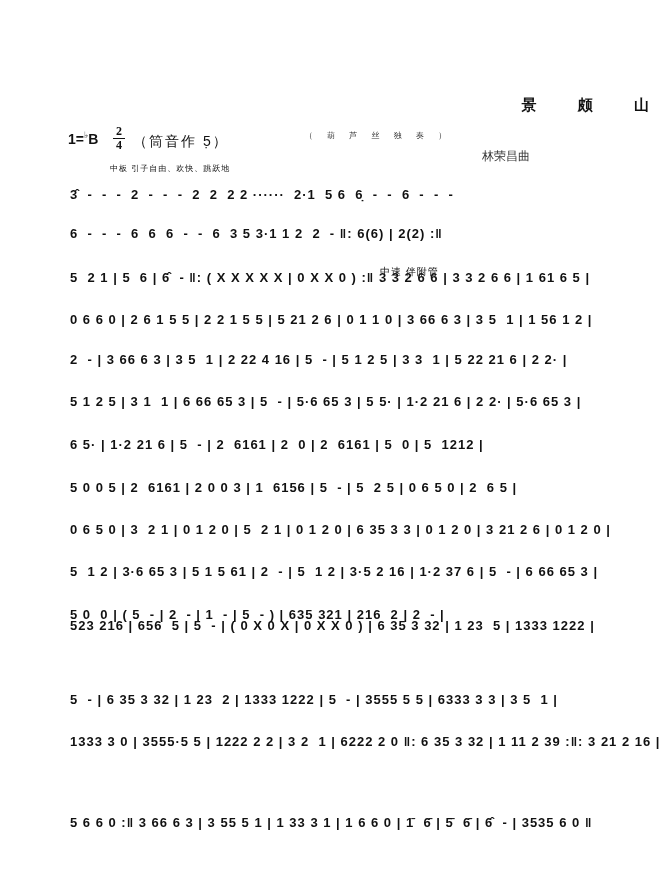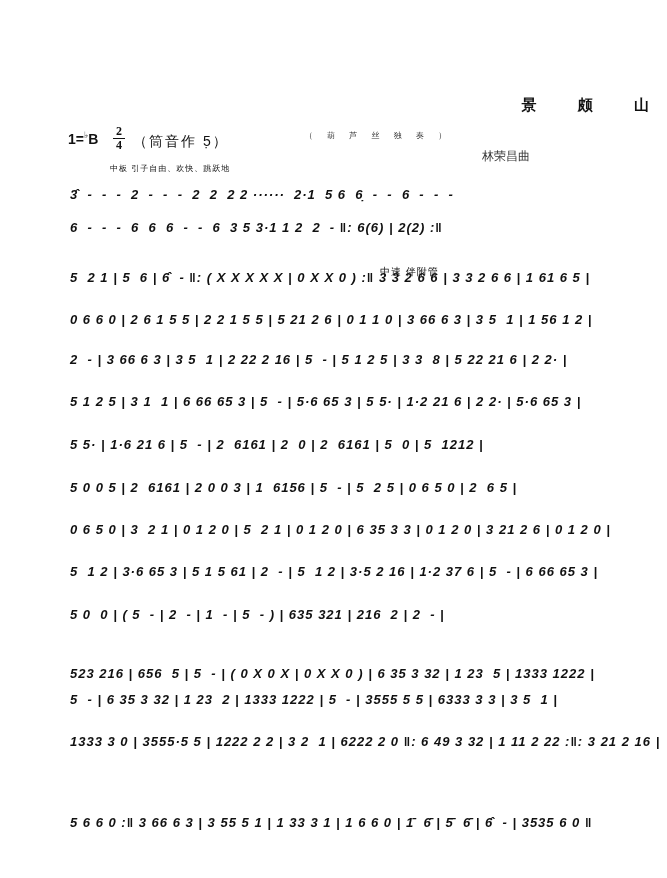--- a/index.html
+++ b/index.html
@@ -13,21 +13,21 @@
          font-size:14px; font-weight:bold; }
   .key sup { font-size:9px; font-weight:normal; }
   .meter { position:absolute; left:113px; top:125px; width:12px; text-align:center;
            font-family:"Liberation Serif", serif; font-size:12px; font-weight:bold; line-height:13px; }
   .meter .bar { border-top:1px solid #111; }
   .tuning { position:absolute; left:133px; top:133px; font-size:14px; letter-spacing:2px; }
   .composer { position:absolute; left:482px; top:148px; font-size:12px; color:#333; }
   .tempo { position:absolute; left:68px; top:163px; font-size:8px; font-weight:normal; letter-spacing:1px;margin-left:42px; }
   .annot { position:absolute; left:380px; top:265px; font-size:10px; letter-spacing:1px; }
   .line { position:absolute; left:70px; width:510px; font-size:13px; font-weight:bold;
-          white-space:pre; letter-spacing:1px; font-family:"Liberation Sans", sans-serif;font-style:italic; }
+          white-space:pre; letter-spacing:1px; font-family:"Liberation Sans", sans-serif; }
 </style>
 </head>
 <body>
 
 <div class="title">景 颇 山</div>
 <div class="subtitle">（ 葫 芦 丝 独 奏 ）</div>
 
 <div class="key">
   <span>1=</span><sup>♭</sup><span>B</span>
 </div>
@@ -35,27 +35,27 @@
   <div>2</div>
   <div class="bar">4</div>
 </div>
 <div class="tuning">（筒音作 5̣）</div>
 <div class="composer">林荣昌曲</div>
 <div class="tempo">中板 引子自由、欢快、跳跃地</div>
 <div class="annot">中速 伴附管</div>
 
 <div id="score">
   <div class="line" style="top:187px">3̂  -  -  -  2  -  -  -  2  2  2 2 ······  2·1  5 6  6̣  -  -  6  -  -  -</div>
-  <div class="line" style="top:220px">6  -  -  -  6  6  6  -  -  6  3 5 3·1 1 2  2  - ‖: 6(6) | 2(2) :‖</div>
+  <div class="line" style="top:226px">6  -  -  -  6  6  6  -  -  6  3 5 3·1 1 2  2  - ‖: 6(6) | 2(2) :‖</div>
   <div class="line" style="top:270px">5  2 1 | 5  6 | 6̂  - ‖: ( X X X X X | 0 X X 0 ) :‖ 3 3 2 6 6 | 3 3 2 6 6 | 1 61 6 5 |</div>
   <div class="line" style="top:312px">0 6 6 0 | 2 6 1 5 5 | 2 2 1 5 5 | 5 21 2 6 | 0 1 1 0 | 3 66 6 3 | 3 5  1 | 1 56 1 2 |</div>
-  <div class="line" style="top:352px">2  - | 3 66 6 3 | 3 5  1 | 2 22 2 16 | 5  - | 5 1 2 5 | 3 3  8 | 5 22 21 6 | 2 2· |</div>
+  <div class="line" style="top:352px">2  - | 3 66 6 3 | 3 5  1 | 2 22 4 16 | 5  - | 5 1 2 5 | 3 3  1 | 5 22 21 6 | 2 2· |</div>
   <div class="line" style="top:394px">5 1 2 5 | 3 1  1 | 6 66 65 3 | 5  - | 5·6 65 3 | 5 5· | 1·2 21 6 | 2 2· | 5·6 65 3 |</div>
-  <div class="line" style="top:437px">5 5· | 1·6 21 6 | 5  - | 2  6161 | 2  0 | 2  6161 | 5  0 | 5  1212 |</div>
+  <div class="line" style="top:437px">6 5· | 1·2 21 6 | 5  - | 2  6161 | 2  0 | 2  6161 | 5  0 | 5  1212 |</div>
   <div class="line" style="top:480px">5 0 0 5 | 2  6161 | 2 0 0 3 | 1  6156 | 5  - | 5  2 5 | 0 6 5 0 | 2  6 5 |</div>
   <div class="line" style="top:522px">0 6 5 0 | 3  2 1 | 0 1 2 0 | 5  2 1 | 0 1 2 0 | 6 35 3 3 | 0 1 2 0 | 3 21 2 6 | 0 1 2 0 |</div>
   <div class="line" style="top:564px">5  1 2 | 3·6 65 3 | 5 1 5 61 | 2  - | 5  1 2 | 3·5 2 16 | 1·2 37 6 | 5  - | 6 66 65 3 |</div>
   <div class="line" style="top:607px">5 0  0 | ( 5  - | 2  - | 1  - | 5  - ) | 635 321 | 216  2 | 2  - |</div>
-  <div class="line" style="top:666px">523 216 | 656  5 | 5  - | ( 0 X 0 X | 0 X X 0 ) | 6 35 3 32 | 1 23  5 | 1333 1222 |</div>
+  <div class="line" style="top:618px">523 216 | 656  5 | 5  - | ( 0 X 0 X | 0 X X 0 ) | 6 35 3 32 | 1 23  5 | 1333 1222 |</div>
   <div class="line" style="top:692px">5  - | 6 35 3 32 | 1 23  2 | 1333 1222 | 5  - | 3555 5 5 | 6333 3 3 | 3 5  1 |</div>
-  <div class="line" style="top:734px">1333 3 0 | 3555·5 5 | 1222 2 2 | 3 2  1 | 6222 2 0 ‖: 6 49 3 32 | 1 11 2 22 :‖: 3 21 2 16 |</div>
+  <div class="line" style="top:734px">1333 3 0 | 3555·5 5 | 1222 2 2 | 3 2  1 | 6222 2 0 ‖: 6 35 3 32 | 1 11 2 39 :‖: 3 21 2 16 |</div>
   <div class="line" style="top:815px">5 6 6 0 :‖ 3 66 6 3 | 3 55 5 1 | 1 33 3 1 | 1 6 6 0 | 1̄  6̄ | 5̄  6̄ | 6̂  - | 3535 6 0 ‖</div>
 </div>
 
 </body></html>

